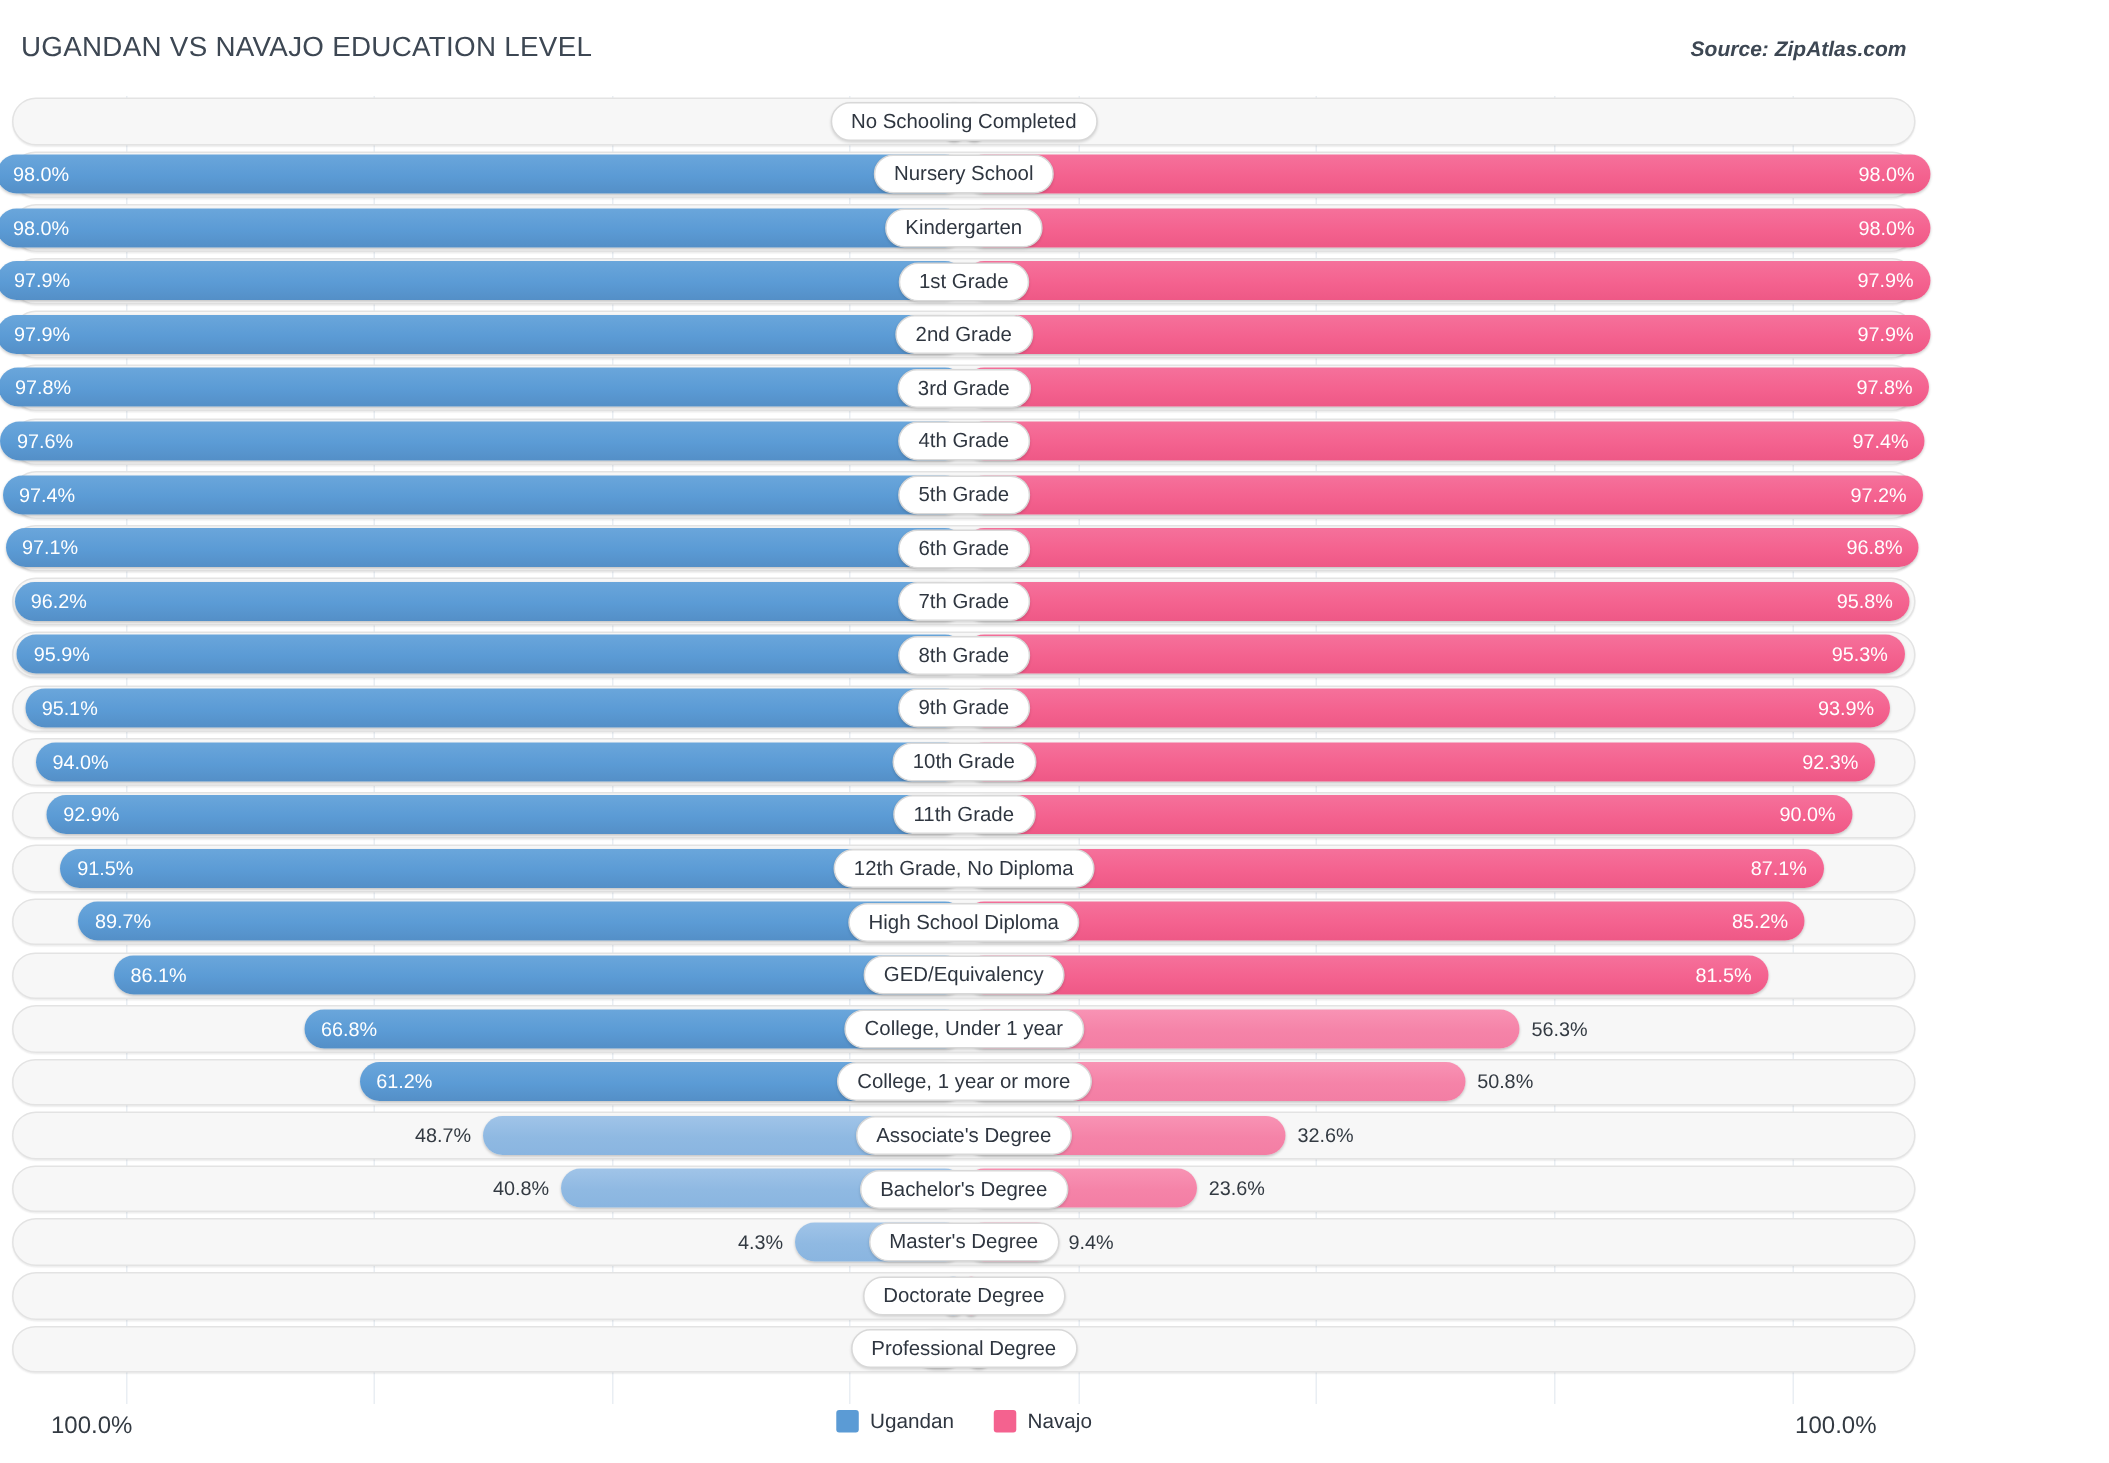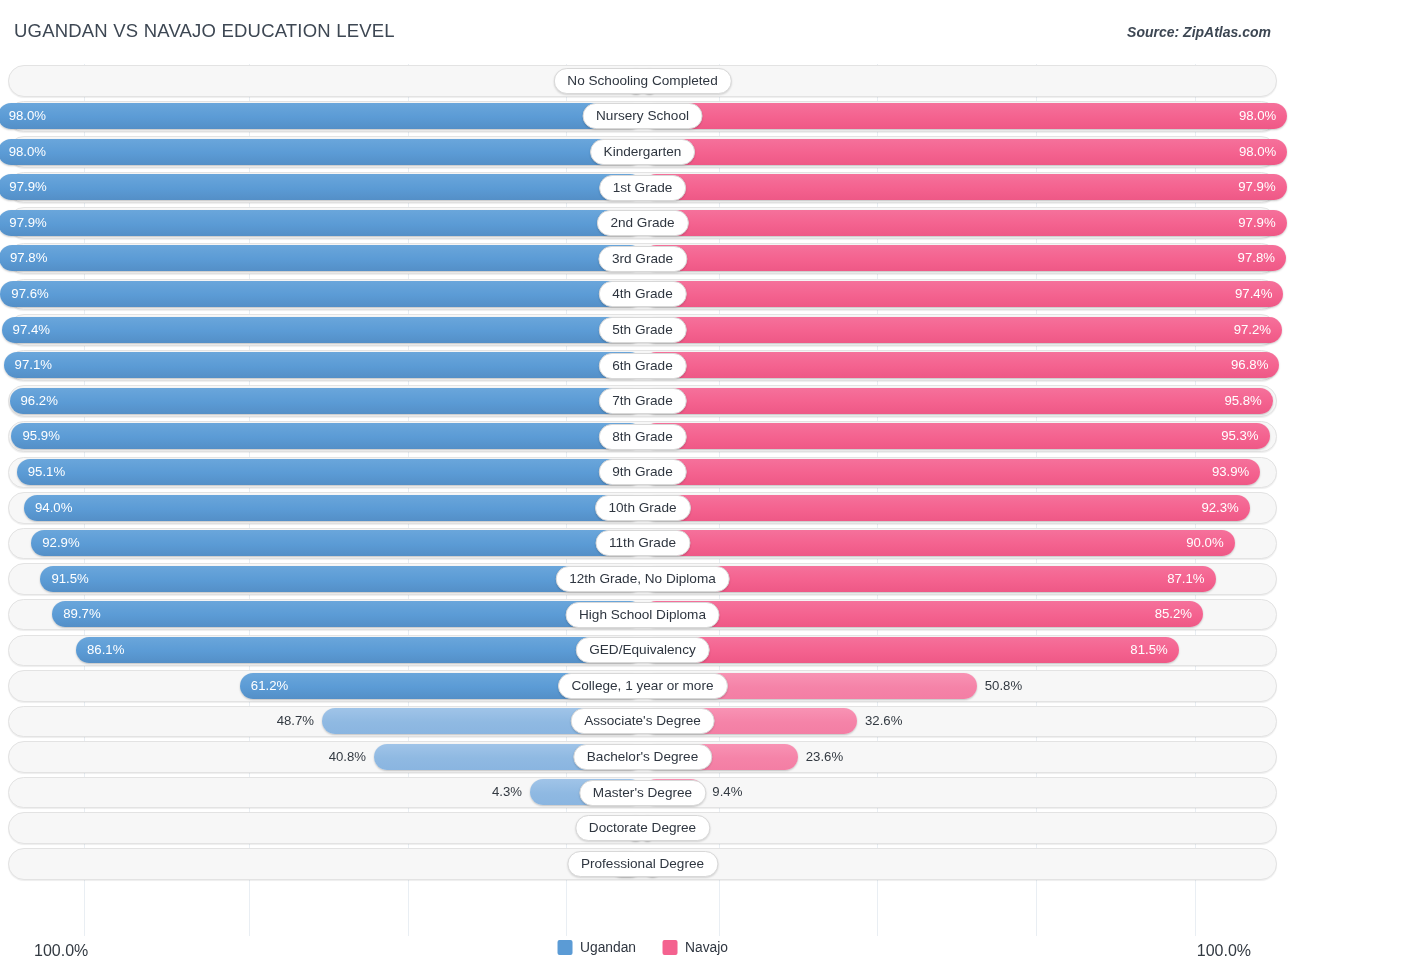--- a/index.html
+++ b/index.html
@@ -321,20 +321,32 @@
           </div>
           <div class="bar right" style="width: 536.27px; background: linear-gradient(rgb(245, 113, 155) 0%, rgb(244, 98, 143) 55%, rgb(238, 88, 134) 100%);">
             <span class="bar-val inside">81.5%</span>
           </div>
         </div>
         <div class="center-label">GED/Equivalency</div>
       </div>
       <div class="row">
         <div class="track"></div>
         <div class="bars">
+          <div class="bar left" style="width: 439.544px; background: linear-gradient(rgb(106, 166, 219) 0%, rgb(91, 155, 213) 55%, rgb(84, 143, 199) 100%);">
+            <span class="bar-val inside">66.8%</span>
+          </div>
+          <div class="bar right" style="width: 370.454px; background: linear-gradient(rgb(248, 147, 180) 0%, rgb(245, 131, 168) 55%, rgb(243, 126, 164) 100%);">
+            <span class="bar-val outside">56.3%</span>
+          </div>
+        </div>
+        <div class="center-label">College, Under 1 year</div>
+      </div>
+      <div class="row">
+        <div class="track"></div>
+        <div class="bars">
           <div class="bar left" style="width: 402.696px; background: linear-gradient(rgb(106, 166, 219) 0%, rgb(91, 155, 213) 55%, rgb(84, 143, 199) 100%);">
             <span class="bar-val inside">61.2%</span>
           </div>
           <div class="bar right" style="width: 334.264px; background: linear-gradient(rgb(248, 147, 180) 0%, rgb(245, 131, 168) 55%, rgb(243, 126, 164) 100%);">
             <span class="bar-val outside">50.8%</span>
           </div>
         </div>
         <div class="center-label">College, 1 year or more</div>
       </div>
       <div class="row">

